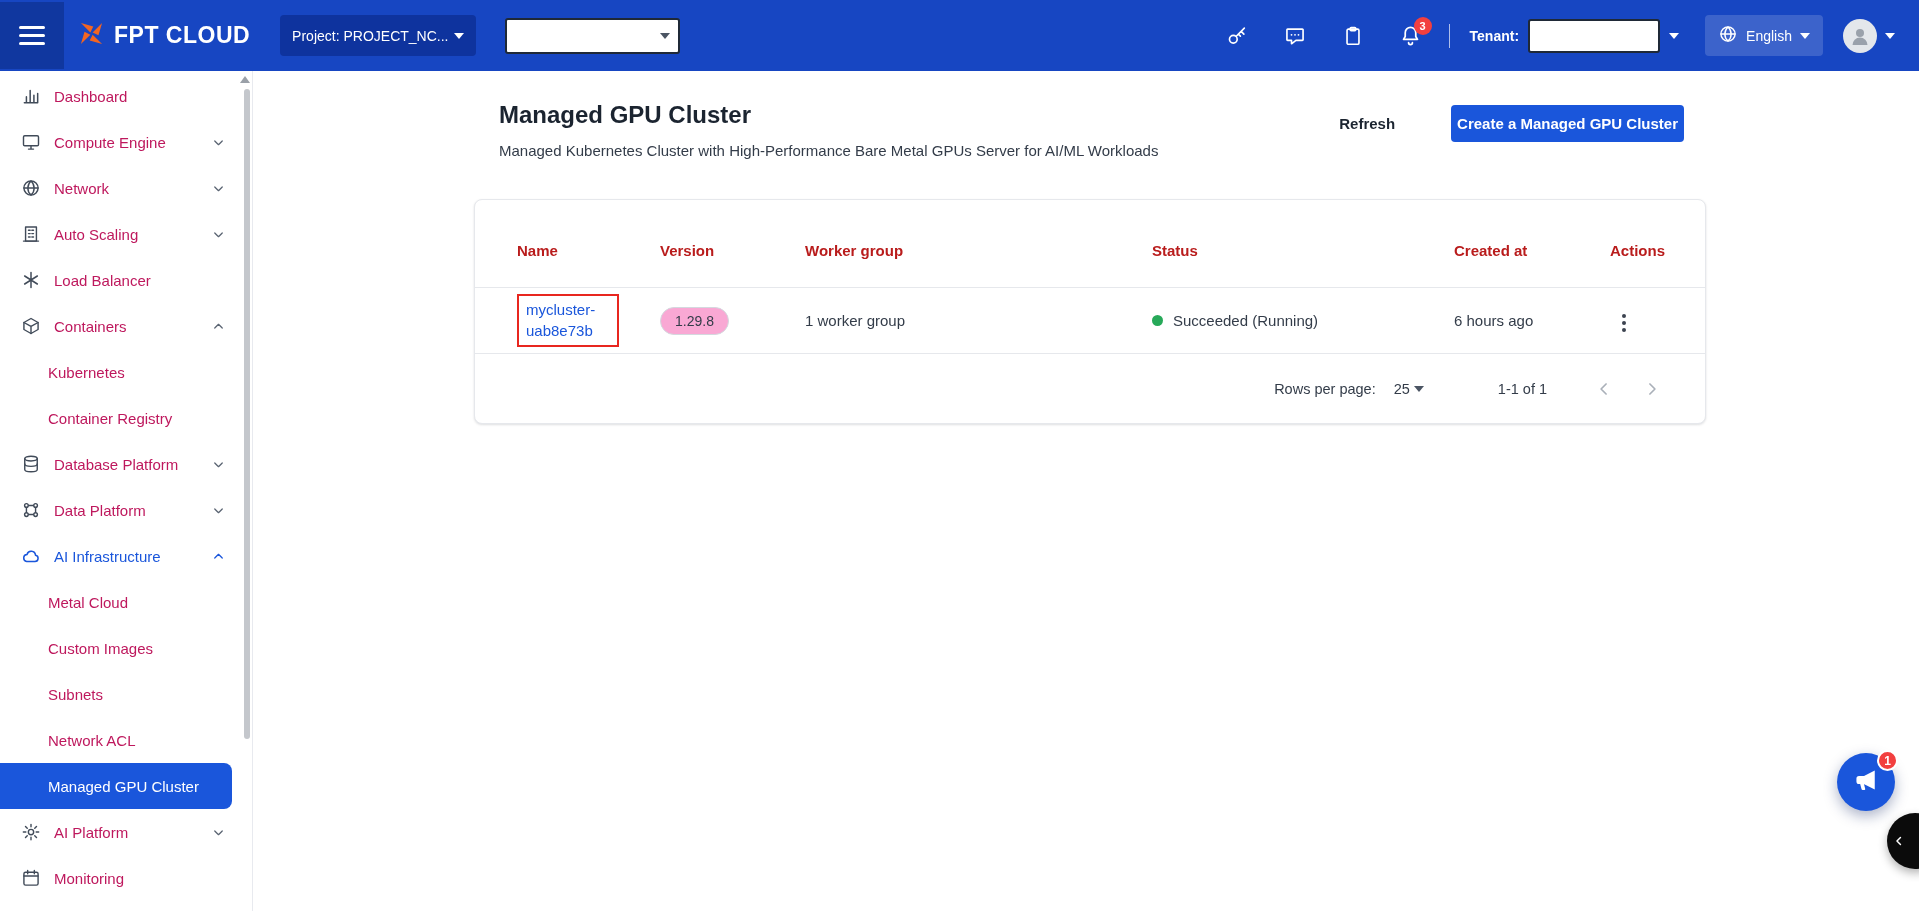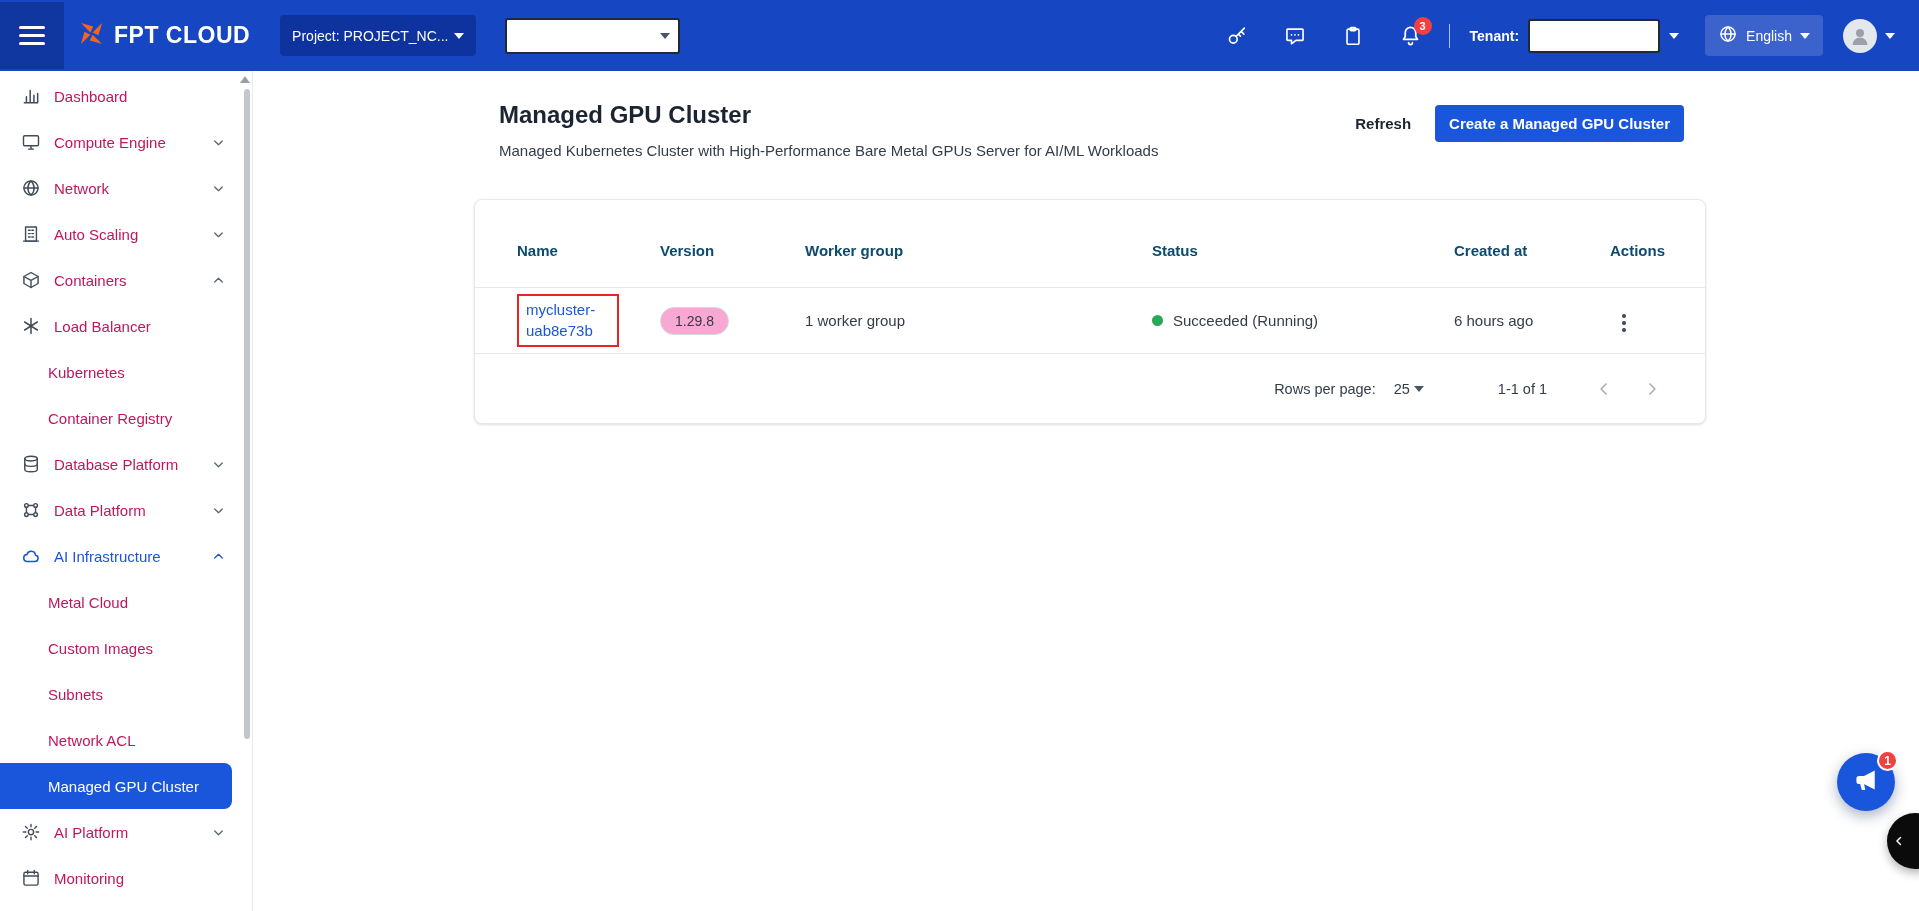--- a/index.html
+++ b/index.html
@@ -95,33 +95,33 @@
   .page-head {
     margin: 30px 0 0 246px; width: 1185px; display: flex; align-items: center;
     justify-content: space-between;
   }
   .page-title { font-size: 24px; font-weight: 700; color: #1b2430; }
   .page-subtitle { margin-top: 13px; font-size: 15px; color: #333c49; }
   .head-actions { display: flex; align-items: center; gap: 24px; align-self: flex-start; margin-top: 4px; }
   .refresh-btn { background: none; border: none; font-family: inherit; font-size: 15px; font-weight: 700; color: #1b2430; cursor: pointer; }
   .create-btn {
     background: #1a56db; border: none; font-family: inherit; color: #fff; font-size: 15px;
-    font-weight: 700; height: 37px; padding: 0 14px; border-radius: 4px; cursor: pointer;
+    font-weight: 700; height: 37px; padding: 0 6px; border-radius: 4px; cursor: pointer; margin-left: 32px;
   }
 
   .card {
     margin: 40px 0 0 221px; width: 1232px; background: #fff; border: 1px solid #e6e8ec;
     border-radius: 8px; box-shadow: 0 1px 2px rgba(16,24,40,.06), 0 1px 3px rgba(16,24,40,.08);
     overflow: hidden;
   }
   .tbl-header, .tbl-row {
     display: grid; grid-template-columns: 143px 145px 347px 302px 156px 1fr;
     padding: 0 20px 0 42px; align-items: center;
   }
-  .tbl-header { height: 88px; padding-top: 14px; font-size: 15px; font-weight: 700; color: #0c4a6e; border-bottom: 1px solid #e6e8ec; }
+  .tbl-header { height: 88px; padding-top: 14px; font-size: 15px; font-weight: 700; color: #b91c1c; border-bottom: 1px solid #e6e8ec; }
   .tbl-row { height: 66px; font-size: 15px; color: #333c49; border-bottom: 1px solid #e6e8ec; }
   .annotation-box { display: inline-block; border: 2px solid #e8261f; padding: 4px 7px; }
   .cluster-link { display: inline-block; width: 84px; color: #1a56db; font-size: 15px; line-height: 1.35; overflow-wrap: break-word; cursor: pointer; text-decoration: none; }
   .version-chip {
     display: inline-flex; align-items: center; padding: 5px 14px; border: 1px solid #d4d8de;
     border-radius: 16px; font-size: 14px; color: #333c49; background: #f9a8d4;
   }
   .status-cell { display: flex; align-items: center; gap: 10px; }
   .status-dot { width: 11px; height: 11px; border-radius: 50%; background: #27a959; flex: none; }
   .dots-btn { display: inline-flex; flex-direction: column; gap: 3px; padding: 6px; cursor: pointer; margin-left: 6px; }
@@ -302,40 +302,40 @@
       <span class="nav-label">Auto Scaling</span>
       <span class="nav-chev">
           <svg width="15" height="15" viewBox="0 0 24 24" fill="none" stroke="currentColor" stroke-width="2" stroke-linecap="round" stroke-linejoin="round">
             <path d="M6 9.5l6 6 6-6"></path>
           </svg>
         </span>
     </div>
 
     <div class="nav-item">
       <span class="nav-icon">
+        <svg width="20" height="20" viewBox="0 0 24 24" fill="none" stroke="currentColor" stroke-width="1.8" stroke-linecap="round">
+            <path d="M12 3v18M4.4 7.2l15.2 9.6M19.6 7.2L4.4 16.8"></path>
+          </svg>
+      </span>
+      <span class="nav-label">Load Balancer</span>
+    </div>
+
+    <div class="nav-item">
+      <span class="nav-icon">
         <svg width="20" height="20" viewBox="0 0 24 24" fill="none" stroke="currentColor" stroke-width="1.7" stroke-linecap="round" stroke-linejoin="round">
             <path d="M12 3l8.5 4.8v8.4L12 21l-8.5-4.8V7.8L12 3z"></path>
             <path d="M3.5 7.8L12 12.5l8.5-4.7M12 12.5V21"></path>
           </svg>
       </span>
       <span class="nav-label">Containers</span>
       <span class="nav-chev up">
           <svg width="15" height="15" viewBox="0 0 24 24" fill="none" stroke="currentColor" stroke-width="2" stroke-linecap="round" stroke-linejoin="round">
             <path d="M6 9.5l6 6 6-6"></path>
           </svg>
         </span>
-    </div>
-
-    <div class="nav-item">
-      <span class="nav-icon">
-        <svg width="20" height="20" viewBox="0 0 24 24" fill="none" stroke="currentColor" stroke-width="1.8" stroke-linecap="round">
-            <path d="M12 3v18M4.4 7.2l15.2 9.6M19.6 7.2L4.4 16.8"></path>
-          </svg>
-      </span>
-      <span class="nav-label">Load Balancer</span>
     </div>
 
     <div class="nav-item nav-child">
       <span class="nav-label">Kubernetes</span>
     </div>
 
     <div class="nav-item nav-child">
       <span class="nav-label">Container Registry</span>
     </div>
 

